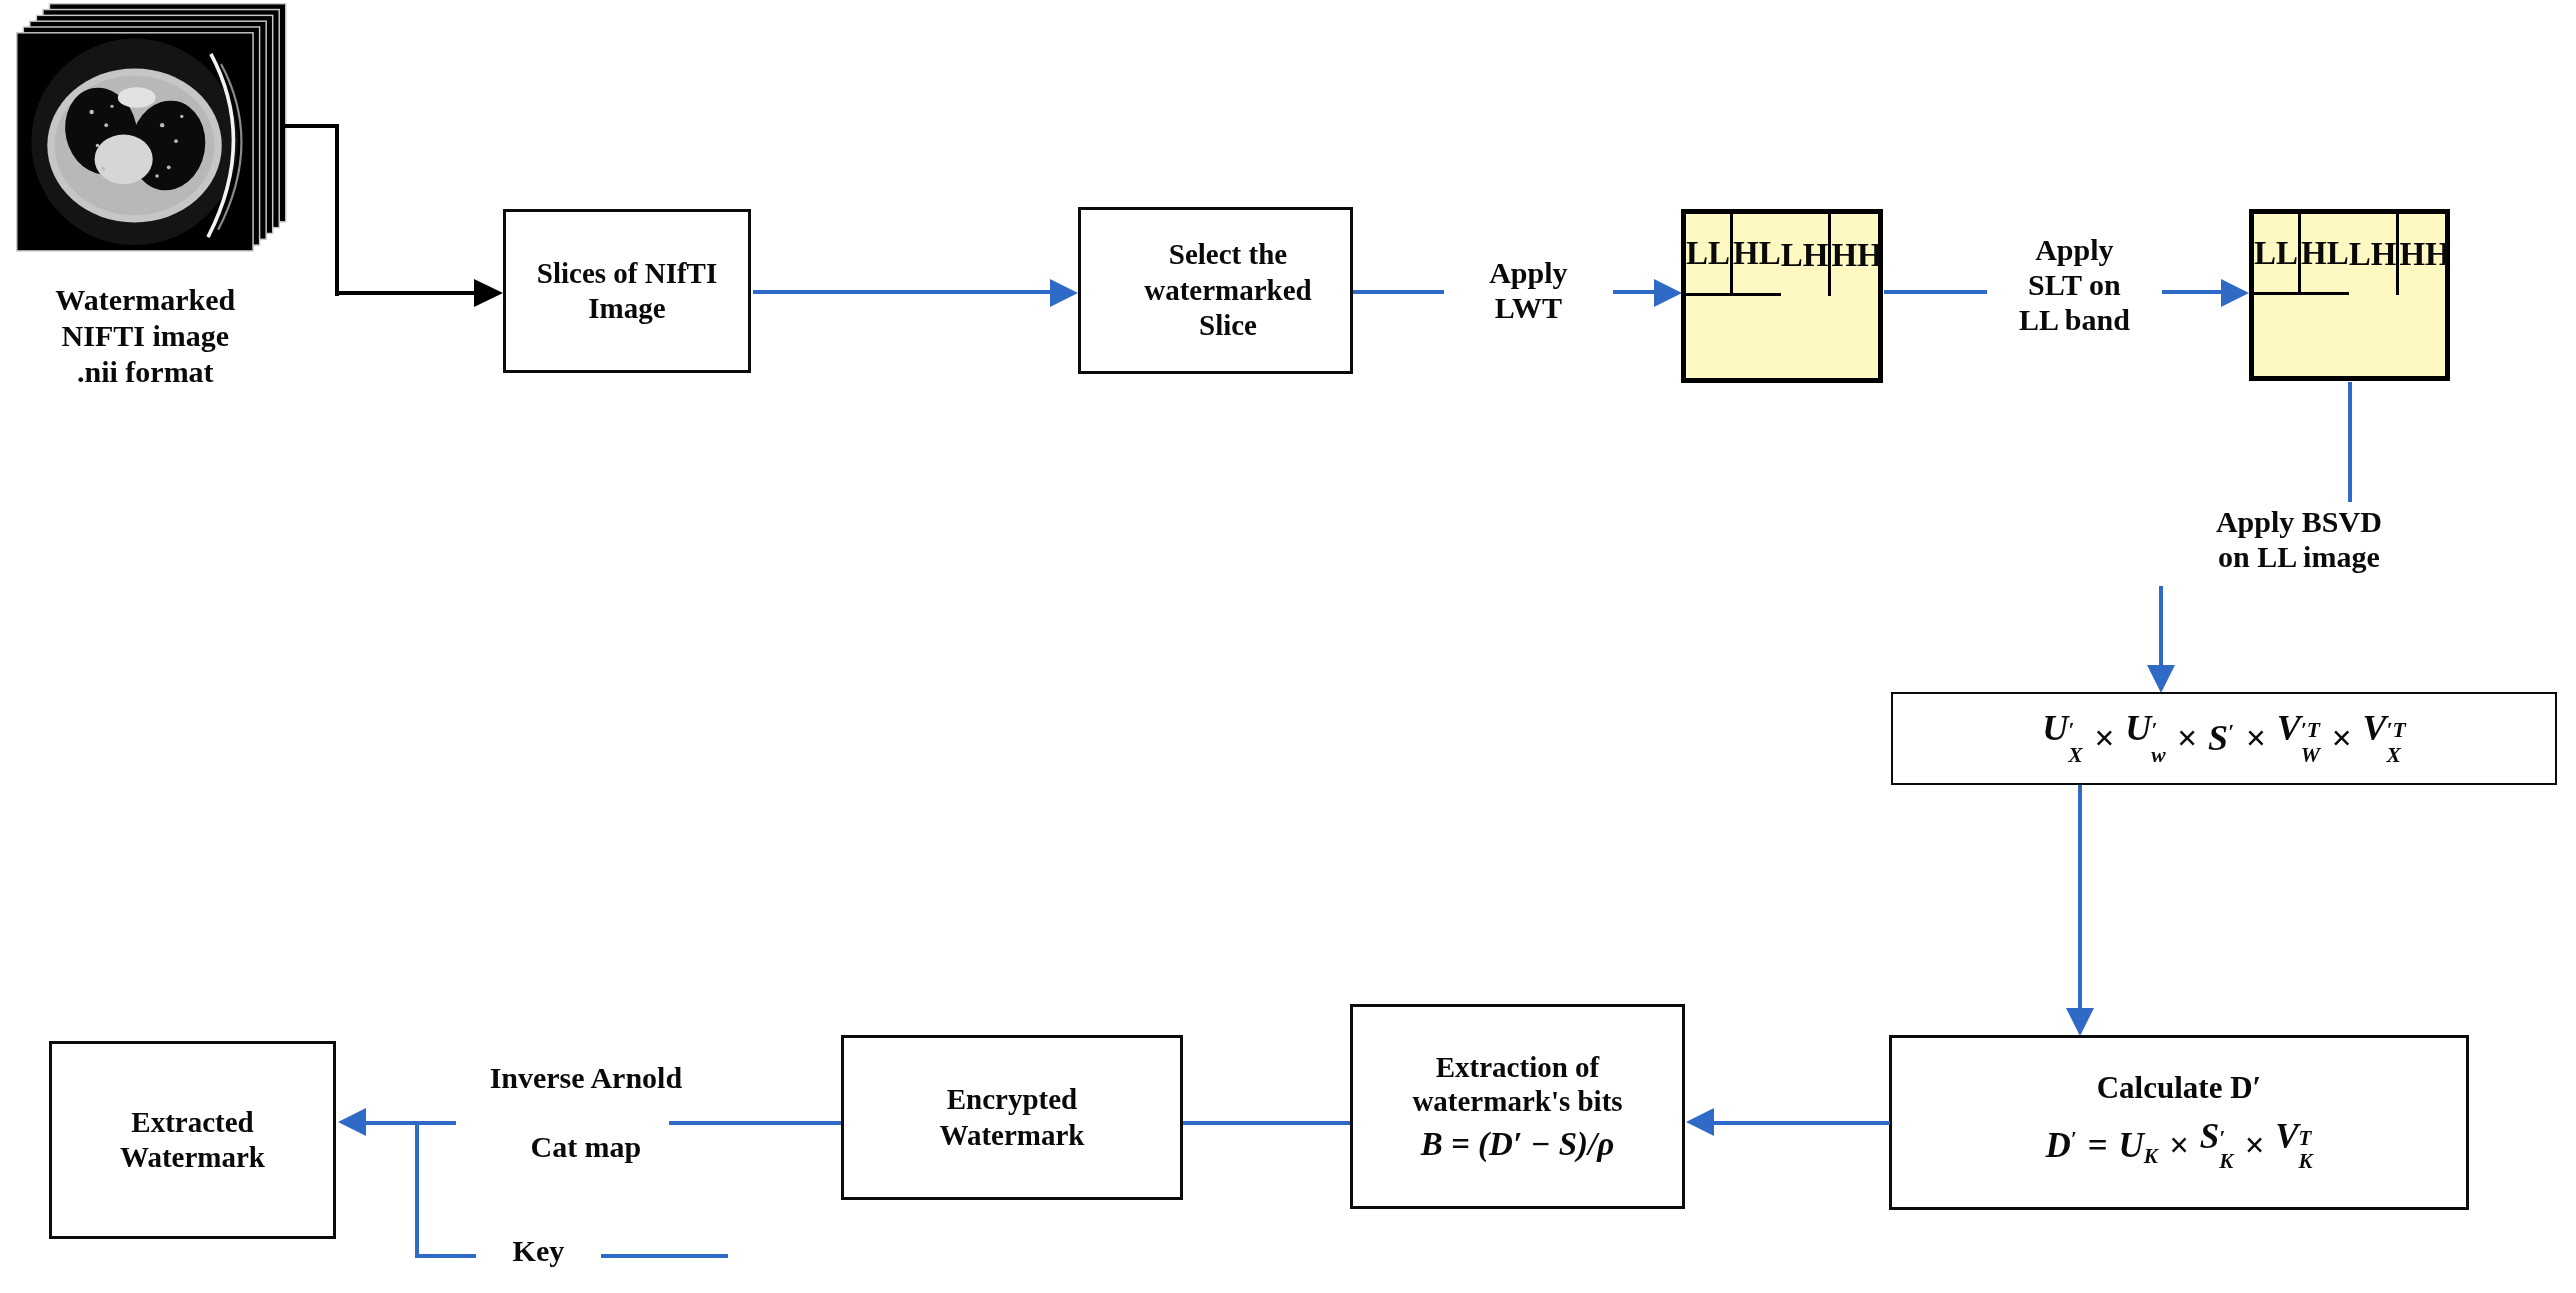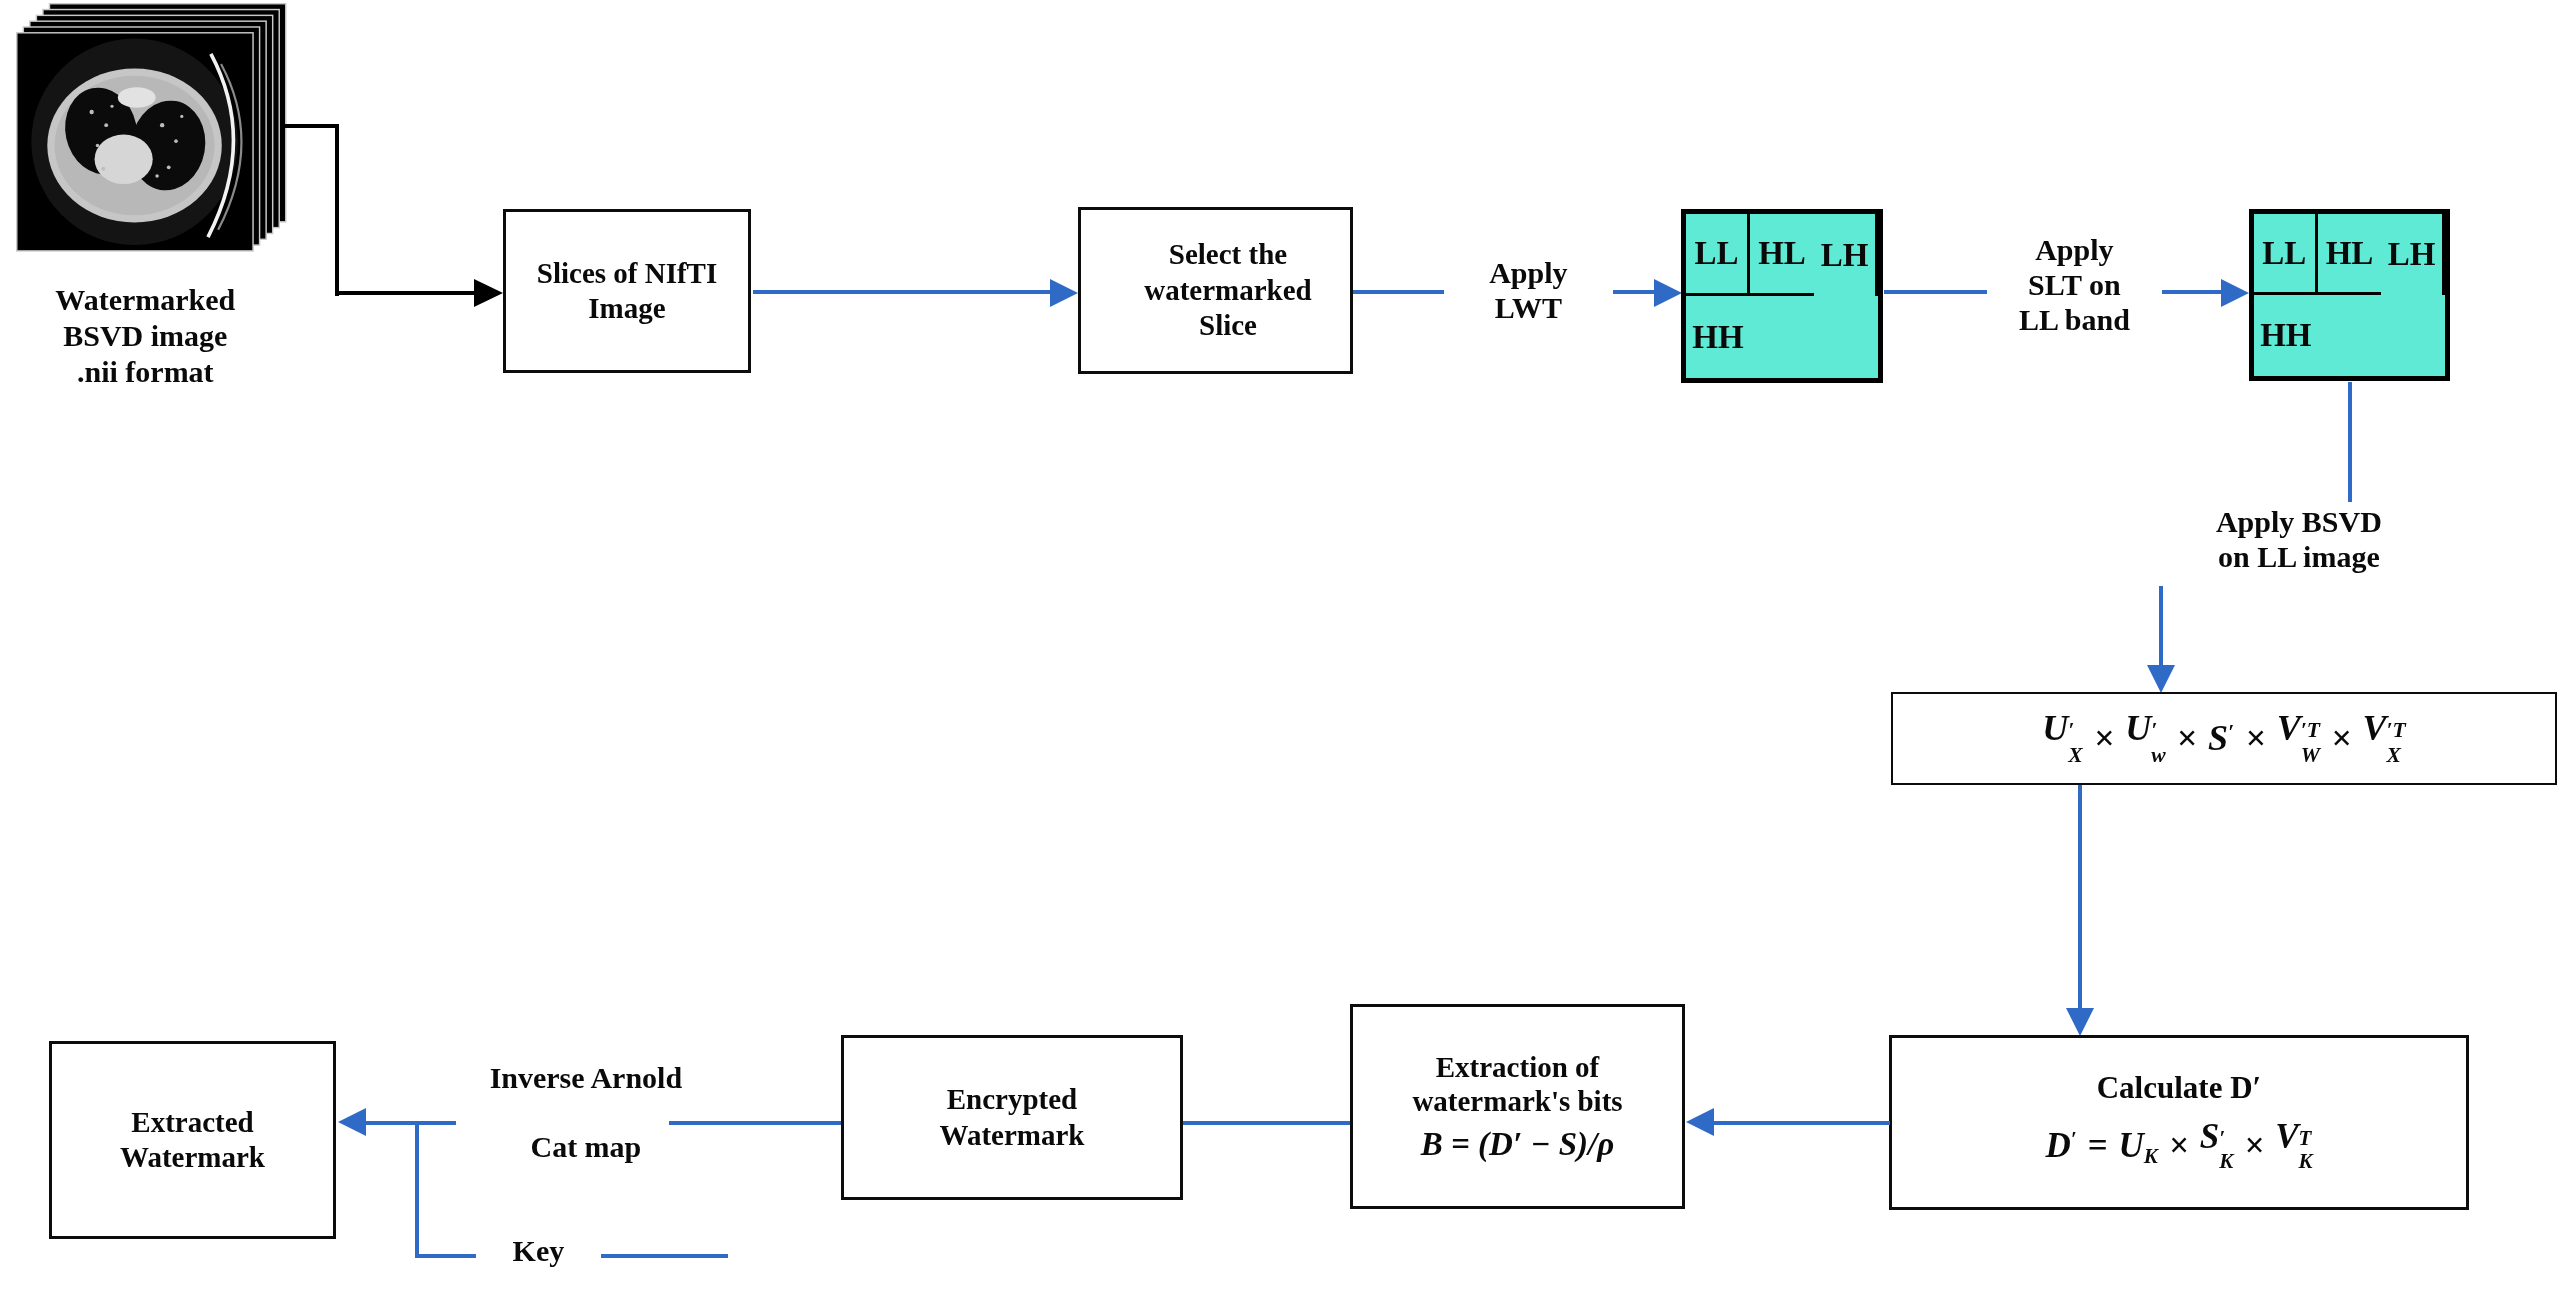--- a/index.html
+++ b/index.html
@@ -19,22 +19,22 @@
     display:flex;flex-direction:column;
     align-items:center;justify-content:center;
     text-align:center;font-weight:700;
     box-sizing:border-box;
   }
   .bl{font-size:29px;line-height:1.22;white-space:nowrap;}
   .bl-sm{font-size:29px;line-height:1.2;white-space:nowrap;}
   .box-title{font-size:31px;line-height:1.2;white-space:nowrap;}
   
   .grid{
-    position:absolute;border:5.1px solid #000;background:#5eead4;
-    display:grid;grid-template-columns:1fr 1fr 1fr;grid-template-rows:1fr 1fr;
+    position:absolute;border:5.1px solid #000;background:#fef9c3;
+    display:grid;grid-template-columns:1fr 1fr 1fr 1fr;grid-template-rows:1fr 1fr;
     box-sizing:border-box;
   }
   .cell{
     display:flex;align-items:center;justify-content:center;
     font-weight:600;font-size:33px;box-sizing:border-box;
   }
   .cell.c1{border-right:3.6px solid #000;border-bottom:3.6px solid #000;}
   .cell.c2{border-bottom:3.6px solid #000;}
   .cell.c3{border-right:3.6px solid #000;}
   
@@ -106,21 +106,21 @@
         <circle cx="214" cy="226" r="2.6"></circle>
           <circle cx="232" cy="156" r="2.2"></circle>
         <circle cx="198" cy="238" r="2.4"></circle>
           <circle cx="124" cy="228" r="2.6"></circle>
       </g>
     </g>
   </svg>
 
   <div class="caption" style="left:7.3px;top:282px;width:276px;">
     <div>Watermarked</div>
-    <div>BSVD image</div>
+    <div>NIFTI image</div>
     <div>.nii format</div>
   </div>
 
   <div class="hlk" style="left:284px;top:124px;width:55px;height:4.4px;"></div>
   <div class="vlk" style="left:335px;top:124px;width:4.4px;height:172px;"></div>
   <div class="hlk" style="left:335px;top:291px;width:143px;height:4.4px;"></div>
   <div class="ar ar-rk" style="left:474px;top:279px;"></div>
 
   <div class="box" style="left:503px;top:209px;width:248px;height:164px;">
     <div class="bl">Slices of NIfTI</div>

